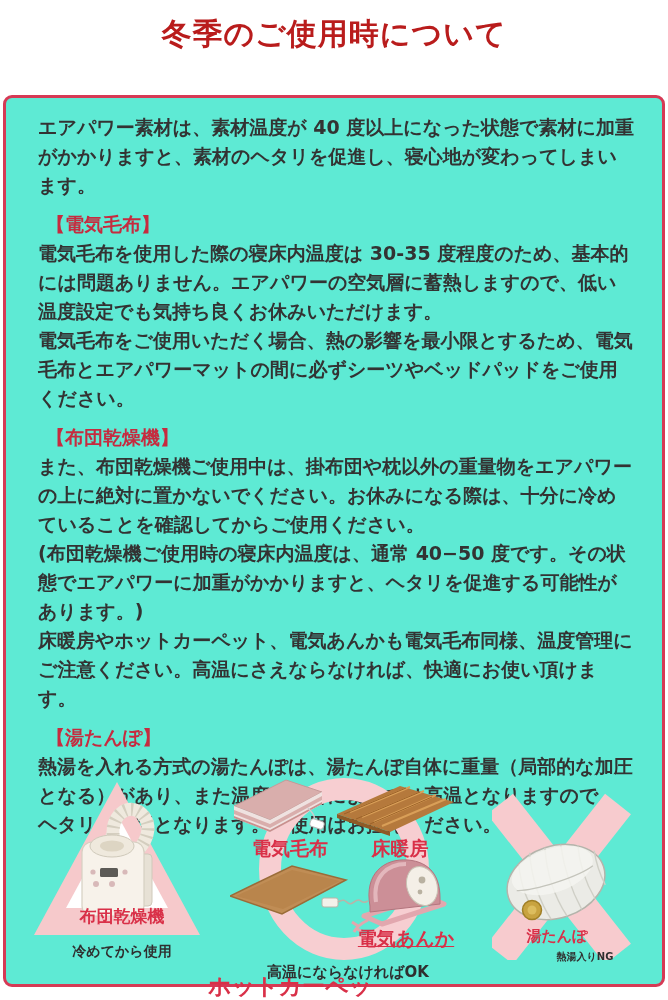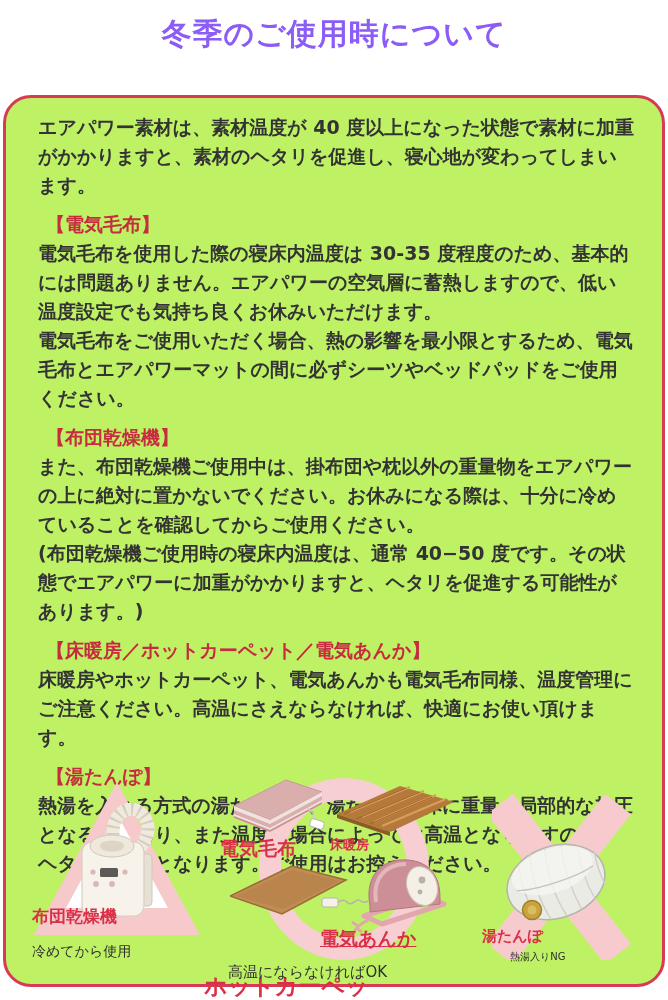--- a/index.html
+++ b/index.html
@@ -2,49 +2,49 @@
 <html><head>
 <meta charset="utf-8">
 <style>
   html,body { margin:0; padding:0; background:#fff; }
   .sheet {
     position:relative; width:668px; height:1000px; background:#ffffff;
     font-family:"DejaVu Sans","Liberation Sans",sans-serif; overflow:hidden;
   }
   .page-title {
     position:absolute; top:14px; left:0; width:668px; text-align:center;
-    font-size:30px; font-weight:bold; letter-spacing:1px; color:#8b5cf6;
+    font-size:30px; font-weight:bold; letter-spacing:1px; color:#b91c1c;
   }
   .notice-box {
     position:absolute; left:3px; right:3px; top:95px; bottom:13px;
-    border:3px solid #d63a55; border-radius:28px; background:#bef264;
+    border:3px solid #d63a55; border-radius:9px; background:#5eead4;
   }
   .box-text {
     position:absolute; left:0; top:0; right:0;
     padding:15px 28px 0 32px;
     font-size:19px; line-height:29px; font-weight:600; color:#333333;
   }
   .box-text p { margin:0; }
   .box-text h3 {
     margin:10px 0 0 8px; font-size:19px; line-height:29px;
     font-weight:bold; color:#c62b3f;
   }
   
   .figures { position:absolute; left:0; top:674px; width:662px; height:212px; }
   .figures svg { position:absolute; }
   .fig-label {
-    position:absolute; font-weight:bold; color:#d93048;
+    position:absolute; text-align:center; font-weight:bold; color:#d93048;
   }
   .fig-caption {
-    position:absolute; font-weight:400; color:#2f2f2f;
+    position:absolute; text-align:center; font-weight:700; color:#2f2f2f;
   }
   .lbl-dryer   { left:26px;  width:180px; top:133px; font-size:17px; }
   .cap-dryer   { left:26px;  width:180px; top:171px; font-size:14px; }
   .lbl-blanket { left:214px; width:140px; top:64px;  font-size:19px; }
-  .lbl-floor   { left:324px; width:140px; top:64px;  font-size:13px; }
+  .lbl-floor   { left:324px; width:140px; top:64px;  font-size:19px; }
   .lbl-carpet  { left:198px; width:172px; top:164px; font-size:23px;margin-top:35px; }
   .lbl-anka    { left:314px; width:172px; top:154px; font-size:19px;text-decoration:underline; }
   .cap-ok      { left:222px; width:240px; top:191px; font-size:15px; }
   .lbl-ng      { left:476px; width:150px; top:155px; font-size:15px; }
   .cap-ng      { left:504px; width:150px; top:178px; font-size:10px; }
 </style>
 </head>
 <body>
 
 <div class="sheet">
@@ -57,21 +57,20 @@
       <p>エアパワー素材は、素材温度が 40 度以上になった状態で素材に加重がかかりますと、素材のヘタリを促進し、寝心地が変わってしまいます。</p>
 
       <h3>【電気毛布】</h3>
       <p>電気毛布を使用した際の寝床内温度は 30-35 度程度のため、基本的には問題ありません。エアパワーの空気層に蓄熱しますので、低い温度設定でも気持ち良くお休みいただけます。</p>
       <p>電気毛布をご使用いただく場合、熱の影響を最小限とするため、電気毛布とエアパワーマットの間に必ずシーツやベッドパッドをご使用ください。</p>
 
       <h3>【布団乾燥機】</h3>
       <p>また、布団乾燥機ご使用中は、掛布団や枕以外の重量物をエアパワーの上に絶対に置かないでください。お休みになる際は、十分に冷めていることを確認してからご使用ください。</p>
       <p>(布団乾燥機ご使用時の寝床内温度は、通常 40−50 度です。その状態でエアパワーに加重がかかりますと、ヘタリを促進する可能性があります。)</p>
 
-      <h3>【床暖房／ホットカーペット／電気あんか】</h3>
       <p>床暖房やホットカーペット、電気あんかも電気毛布同様、温度管理にご注意ください。高温にさえならなければ、快適にお使い頂けます。</p>
 
       <h3>【湯たんぽ】</h3>
       <p>熱湯を入れる方式の湯たんぽは、湯たんぽ自体に重量（局部的な加圧となる）があり、また温度も場合によっては高温となりますので、ヘタリの原因となります。ご使用はお控えください。</p>
     </div>
 
     <div class="figures">
 
       <svg style="left:24px; top:8px;" width="172" height="158" viewBox="0 0 172 158">
         <polygon points="87,2 170,155 4,155" fill="#f6c9cb"></polygon>

